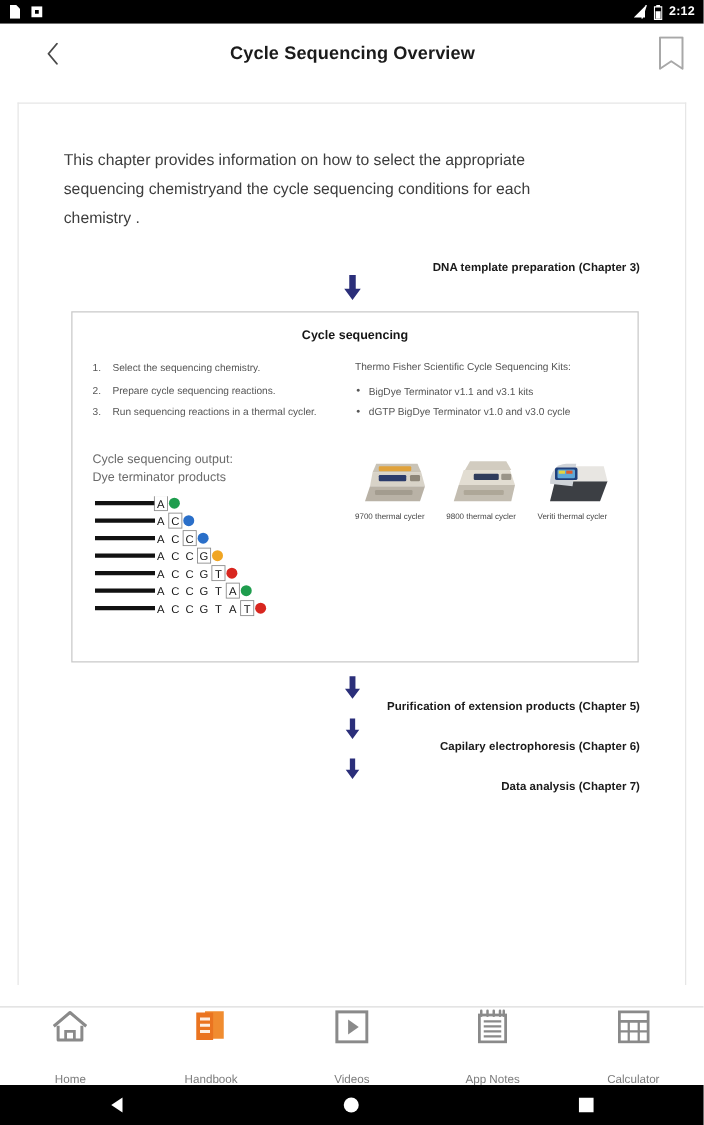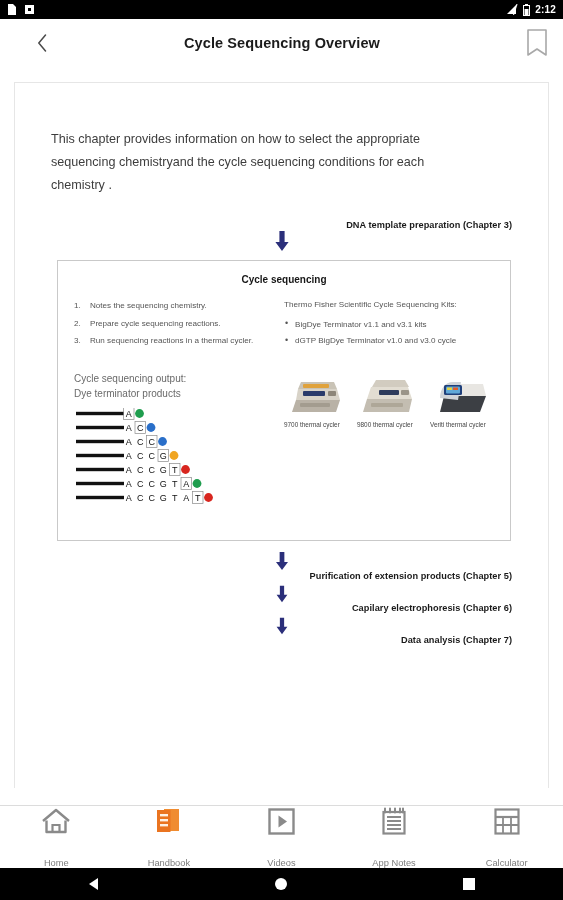--- a/index.html
+++ b/index.html
@@ -55,21 +55,20 @@
     width: 535px; height: 706px;
     background: #fff;
     border: 1px solid #e6e6e6;
     border-bottom: none;
   }
   .card-inner { padding: 34px 36px 0 36px; }
 
   .intro {
     font-size: 12.6px; line-height: 23px; color: #3d3d3d;
     max-width: 430px;
-    margin-top: 11px;
   }
   .h-workflow {
     margin-top: 33px;
     font-size: 13px; font-weight: bold; color: #1a1a1a;
   }
 
   
   .wf { margin-top: 23px; }
   .wf-step {
     text-align: right;
@@ -218,21 +217,21 @@
               <path d="M6.4 1h5.2v11h4L9 21 2.4 12h4z" fill="#2b2f7a"></path>
             </svg>
           </div>
 
           <div class="cs-box">
             <div class="cs-title">Cycle sequencing</div>
 
             <div class="cs-cols">
               <div class="cs-left">
                 <ol class="cs-list">
-                  <li>Notes the sequencing chemistry.</li>
+                  <li>Select the sequencing chemistry.</li>
                   <li>Prepare cycle sequencing reactions.</li>
                   <li>Run sequencing reactions in a thermal cycler.</li>
                 </ol>
               </div>
 
               <div class="cs-right">
                 <div class="kits-head">Thermo Fisher Scientific Cycle Sequencing Kits:</div>
                 <ul class="kits">
                   <li>BigDye Terminator v1.1 and v3.1 kits</li>
                   <li>dGTP BigDye Terminator v1.0 and v3.0 cycle</li>

